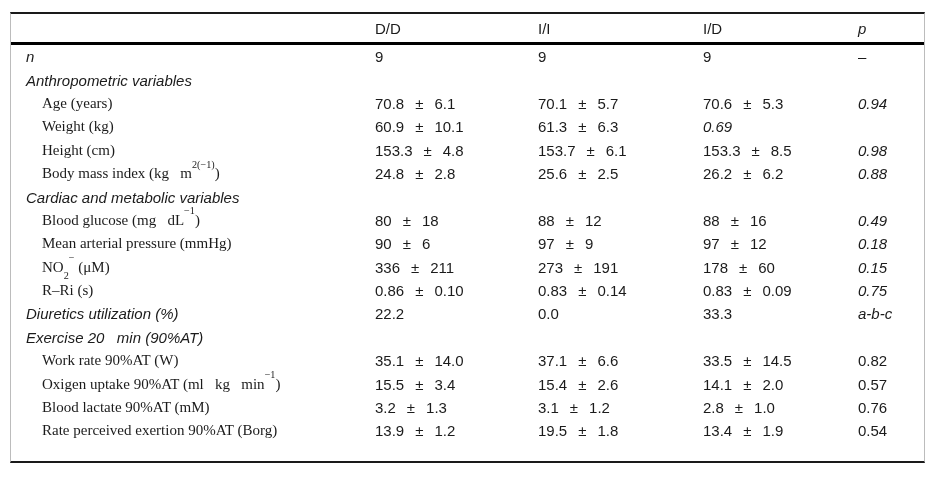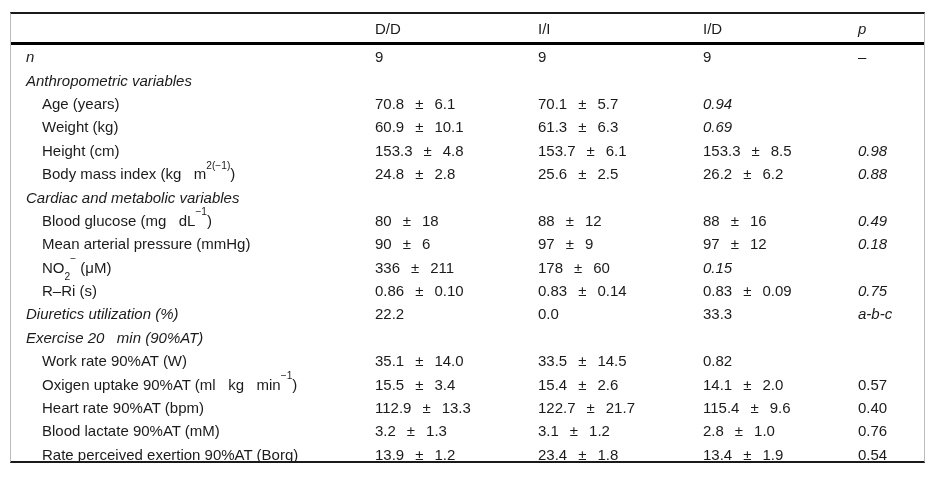--- a/index.html
+++ b/index.html
@@ -24,21 +24,21 @@
     align-items:center;
   }
   .thead{
     height:28px;
     border-bottom:3px solid #000;
     box-sizing:content-box;
   }
   #rows .row{height:23.4px;}
   .cell{white-space:pre;overflow:visible;}
   .cell.label{padding-left:15px;}
-  .cell.label.indent{padding-left:31px;}
+  .cell.label.indent{padding-left:31px;font-family:Liberation Serif, serif;}
   .it{font-style:italic;}
   .pm{display:inline-block;margin:0 11px;}
   sup{font-size:0.68em;line-height:0;position:relative;top:-0.45em;}
   sub{font-size:0.68em;line-height:0;position:relative;top:0.28em;}
 </style>
 </head>
 <body>
 
 <div class="tbl">
   <div class="row thead">
@@ -60,20 +60,21 @@
         <div class="cell label it">Anthropometric variables</div>
         <div class="cell val"></div>
         <div class="cell val"></div>
         <div class="cell val"></div>
         <div class="cell pval"></div>
       </div>
       <div class="row">
         <div class="cell label indent">Age (years)</div>
         <div class="cell val"><span>70.8</span><span class="pm">±</span><span>6.1</span></div>
         <div class="cell val"><span>70.1</span><span class="pm">±</span><span>5.7</span></div>
+        <div class="cell val"><span>70.6</span><span class="pm">±</span><span>5.3</span></div>
         <div class="cell pval it">0.94</div>
       </div>
       <div class="row">
         <div class="cell label indent">Weight (kg)</div>
         <div class="cell val"><span>60.9</span><span class="pm">±</span><span>10.1</span></div>
         <div class="cell val"><span>61.3</span><span class="pm">±</span><span>6.3</span></div>
         <div class="cell pval it">0.69</div>
       </div>
       <div class="row">
         <div class="cell label indent">Height (cm)</div>
@@ -106,20 +107,21 @@
       <div class="row">
         <div class="cell label indent">Mean arterial pressure (mmHg)</div>
         <div class="cell val"><span>90</span><span class="pm">±</span><span>6</span></div>
         <div class="cell val"><span>97</span><span class="pm">±</span><span>9</span></div>
         <div class="cell val"><span>97</span><span class="pm">±</span><span>12</span></div>
         <div class="cell pval it">0.18</div>
       </div>
       <div class="row">
         <div class="cell label indent">NO<sub>2</sub><sup>−</sup> (μM)</div>
         <div class="cell val"><span>336</span><span class="pm">±</span><span>211</span></div>
+        <div class="cell val"><span>273</span><span class="pm">±</span><span>191</span></div>
         <div class="cell val"><span>178</span><span class="pm">±</span><span>60</span></div>
         <div class="cell pval it">0.15</div>
       </div>
       <div class="row">
         <div class="cell label indent">R–Ri (s)</div>
         <div class="cell val"><span>0.86</span><span class="pm">±</span><span>0.10</span></div>
         <div class="cell val"><span>0.83</span><span class="pm">±</span><span>0.14</span></div>
         <div class="cell val"><span>0.83</span><span class="pm">±</span><span>0.09</span></div>
         <div class="cell pval it">0.75</div>
       </div>
@@ -133,45 +135,39 @@
       <div class="row">
         <div class="cell label it">Exercise 20&nbsp;&nbsp;&nbsp;min (90%AT)</div>
         <div class="cell val"></div>
         <div class="cell val"></div>
         <div class="cell val"></div>
         <div class="cell pval"></div>
       </div>
       <div class="row">
         <div class="cell label indent">Work rate 90%AT (W)</div>
         <div class="cell val"><span>35.1</span><span class="pm">±</span><span>14.0</span></div>
+        <div class="cell val"><span>37.1</span><span class="pm">±</span><span>6.6</span></div>
         <div class="cell val"><span>33.5</span><span class="pm">±</span><span>14.5</span></div>
         <div class="cell pval">0.82</div>
       </div>
       <div class="row">
         <div class="cell label indent">Oxigen uptake 90%AT (ml&nbsp;&nbsp;&nbsp;kg&nbsp;&nbsp;&nbsp;min<sup>−1</sup>)</div>
         <div class="cell val"><span>15.5</span><span class="pm">±</span><span>3.4</span></div>
         <div class="cell val"><span>15.4</span><span class="pm">±</span><span>2.6</span></div>
         <div class="cell val"><span>14.1</span><span class="pm">±</span><span>2.0</span></div>
         <div class="cell pval">0.57</div>
       </div>
       <div class="row">
-        <div class="cell label indent">Heart rate 90%AT (bpm)</div>
-        <div class="cell val"><span>112.9</span><span class="pm">±</span><span>13.3</span></div>
-        <div class="cell val"><span>122.7</span><span class="pm">±</span><span>21.7</span></div>
-        <div class="cell val"><span>115.4</span><span class="pm">±</span><span>9.6</span></div>
-        <div class="cell pval">0.40</div>
-      </div>
-      <div class="row">
         <div class="cell label indent">Blood lactate 90%AT (mM)</div>
         <div class="cell val"><span>3.2</span><span class="pm">±</span><span>1.3</span></div>
         <div class="cell val"><span>3.1</span><span class="pm">±</span><span>1.2</span></div>
         <div class="cell val"><span>2.8</span><span class="pm">±</span><span>1.0</span></div>
         <div class="cell pval">0.76</div>
       </div>
       <div class="row">
         <div class="cell label indent">Rate perceived exertion 90%AT (Borg)</div>
         <div class="cell val"><span>13.9</span><span class="pm">±</span><span>1.2</span></div>
-        <div class="cell val"><span>23.4</span><span class="pm">±</span><span>1.8</span></div>
+        <div class="cell val"><span>19.5</span><span class="pm">±</span><span>1.8</span></div>
         <div class="cell val"><span>13.4</span><span class="pm">±</span><span>1.9</span></div>
         <div class="cell pval">0.54</div>
       </div>
     </div>
 </div>
 
 </body></html>

